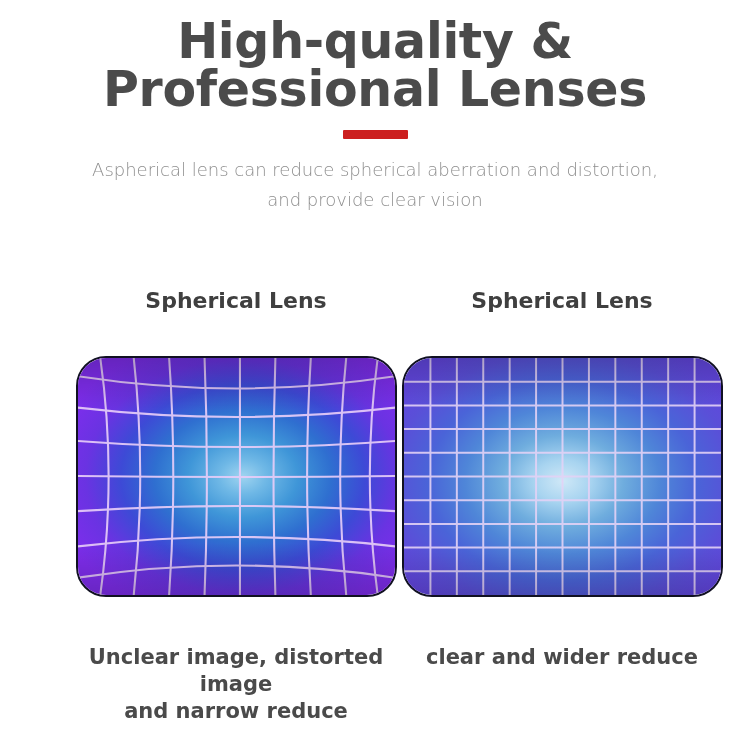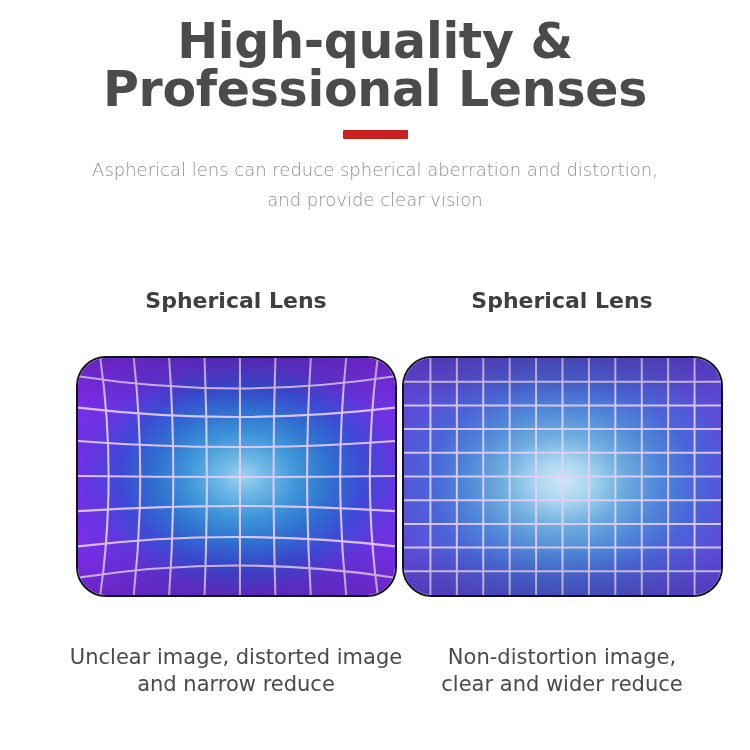--- a/index.html
+++ b/index.html
@@ -111,21 +111,21 @@
 
   .caption {
     position: absolute;
     top: 356px;
     left: 0;
     width: 346px;
     text-align: center;
     font-size: 21px;
     line-height: 27px;
     color: #4a4a4a;
-    font-weight: 400;
+    font-weight: 700;
   }
   .caption-line { display: block; }
 </style>
 </head>
 <body>
 
 <div class="page">
 
   <div class="header">
     <h1 class="title">
@@ -249,19 +249,18 @@
               <path d="M 0 192.8 H 321"></path>
               <path d="M 0 216.9 H 321"></path>
             </g>
 
             <rect x="0" y="0" width="321" height="241" fill="url(#shadeR)"></rect>
           </svg>
         </div>
       </div>
 
       <div class="caption">
-        <span class="caption-line">Non-distortion image,</span>
         <span class="caption-line">clear and wider reduce</span>
       </div>
     </div>
 
   </div>
 </div>
 
 </body></html>

